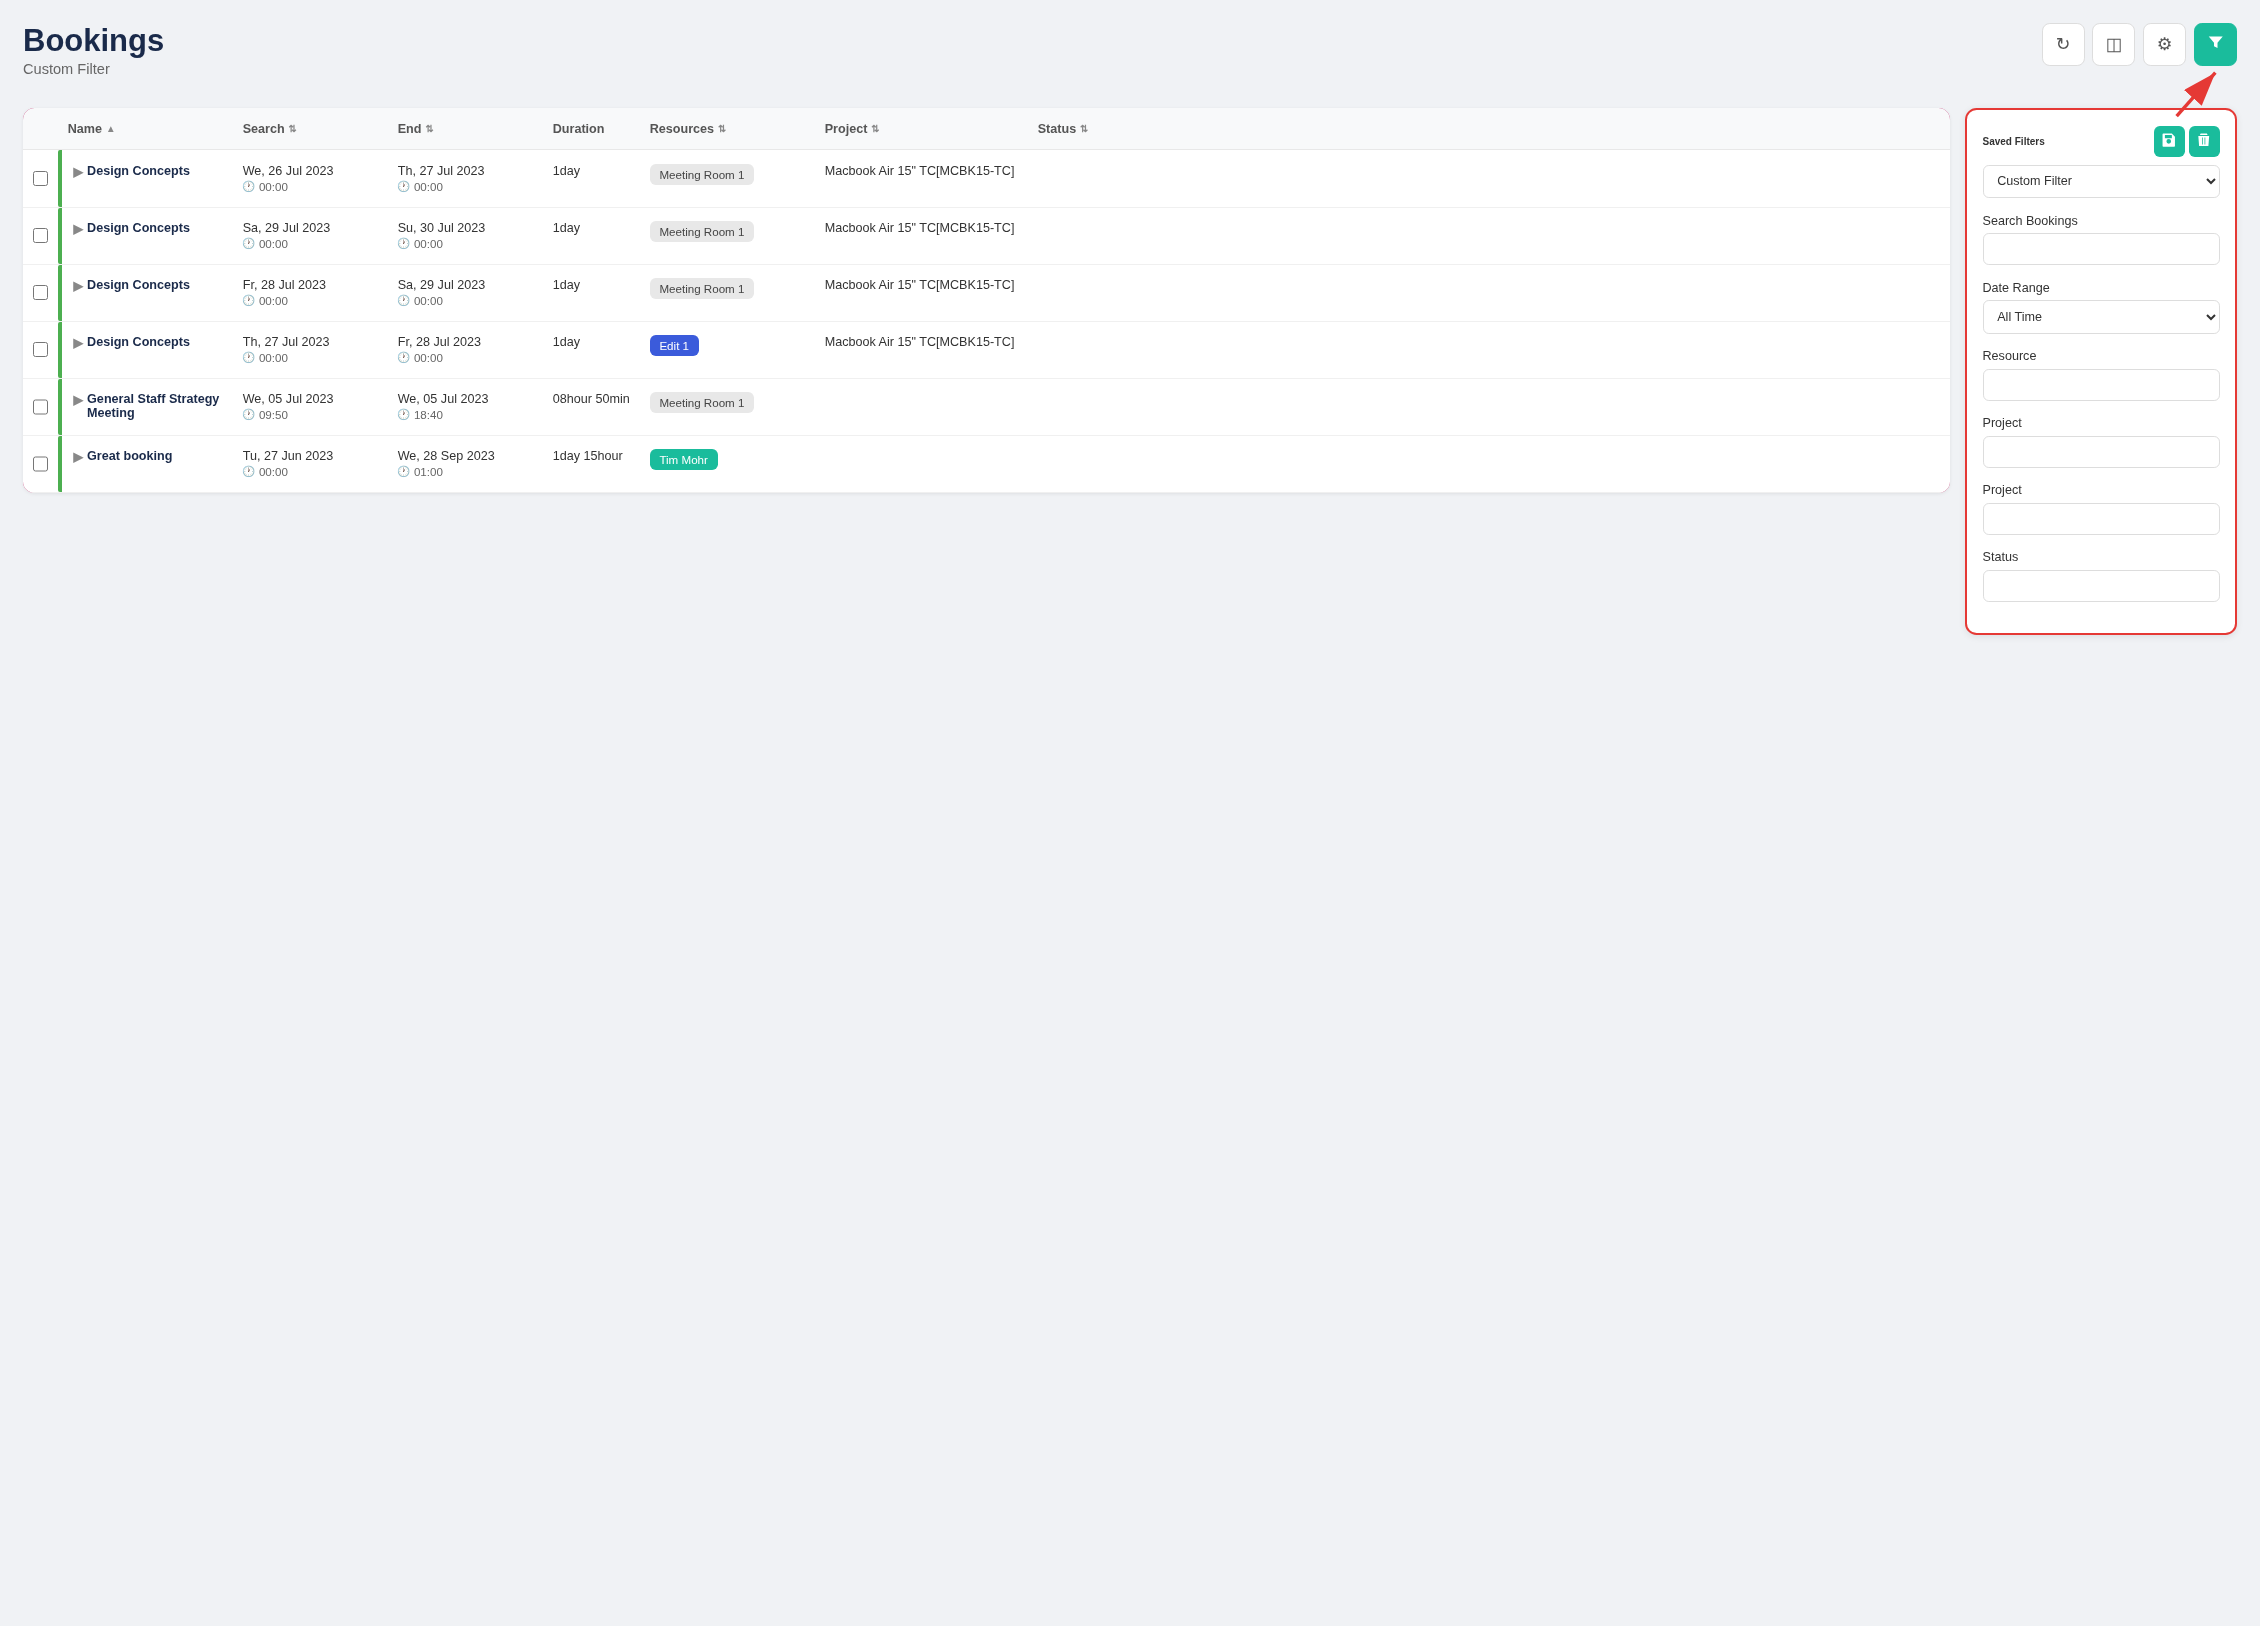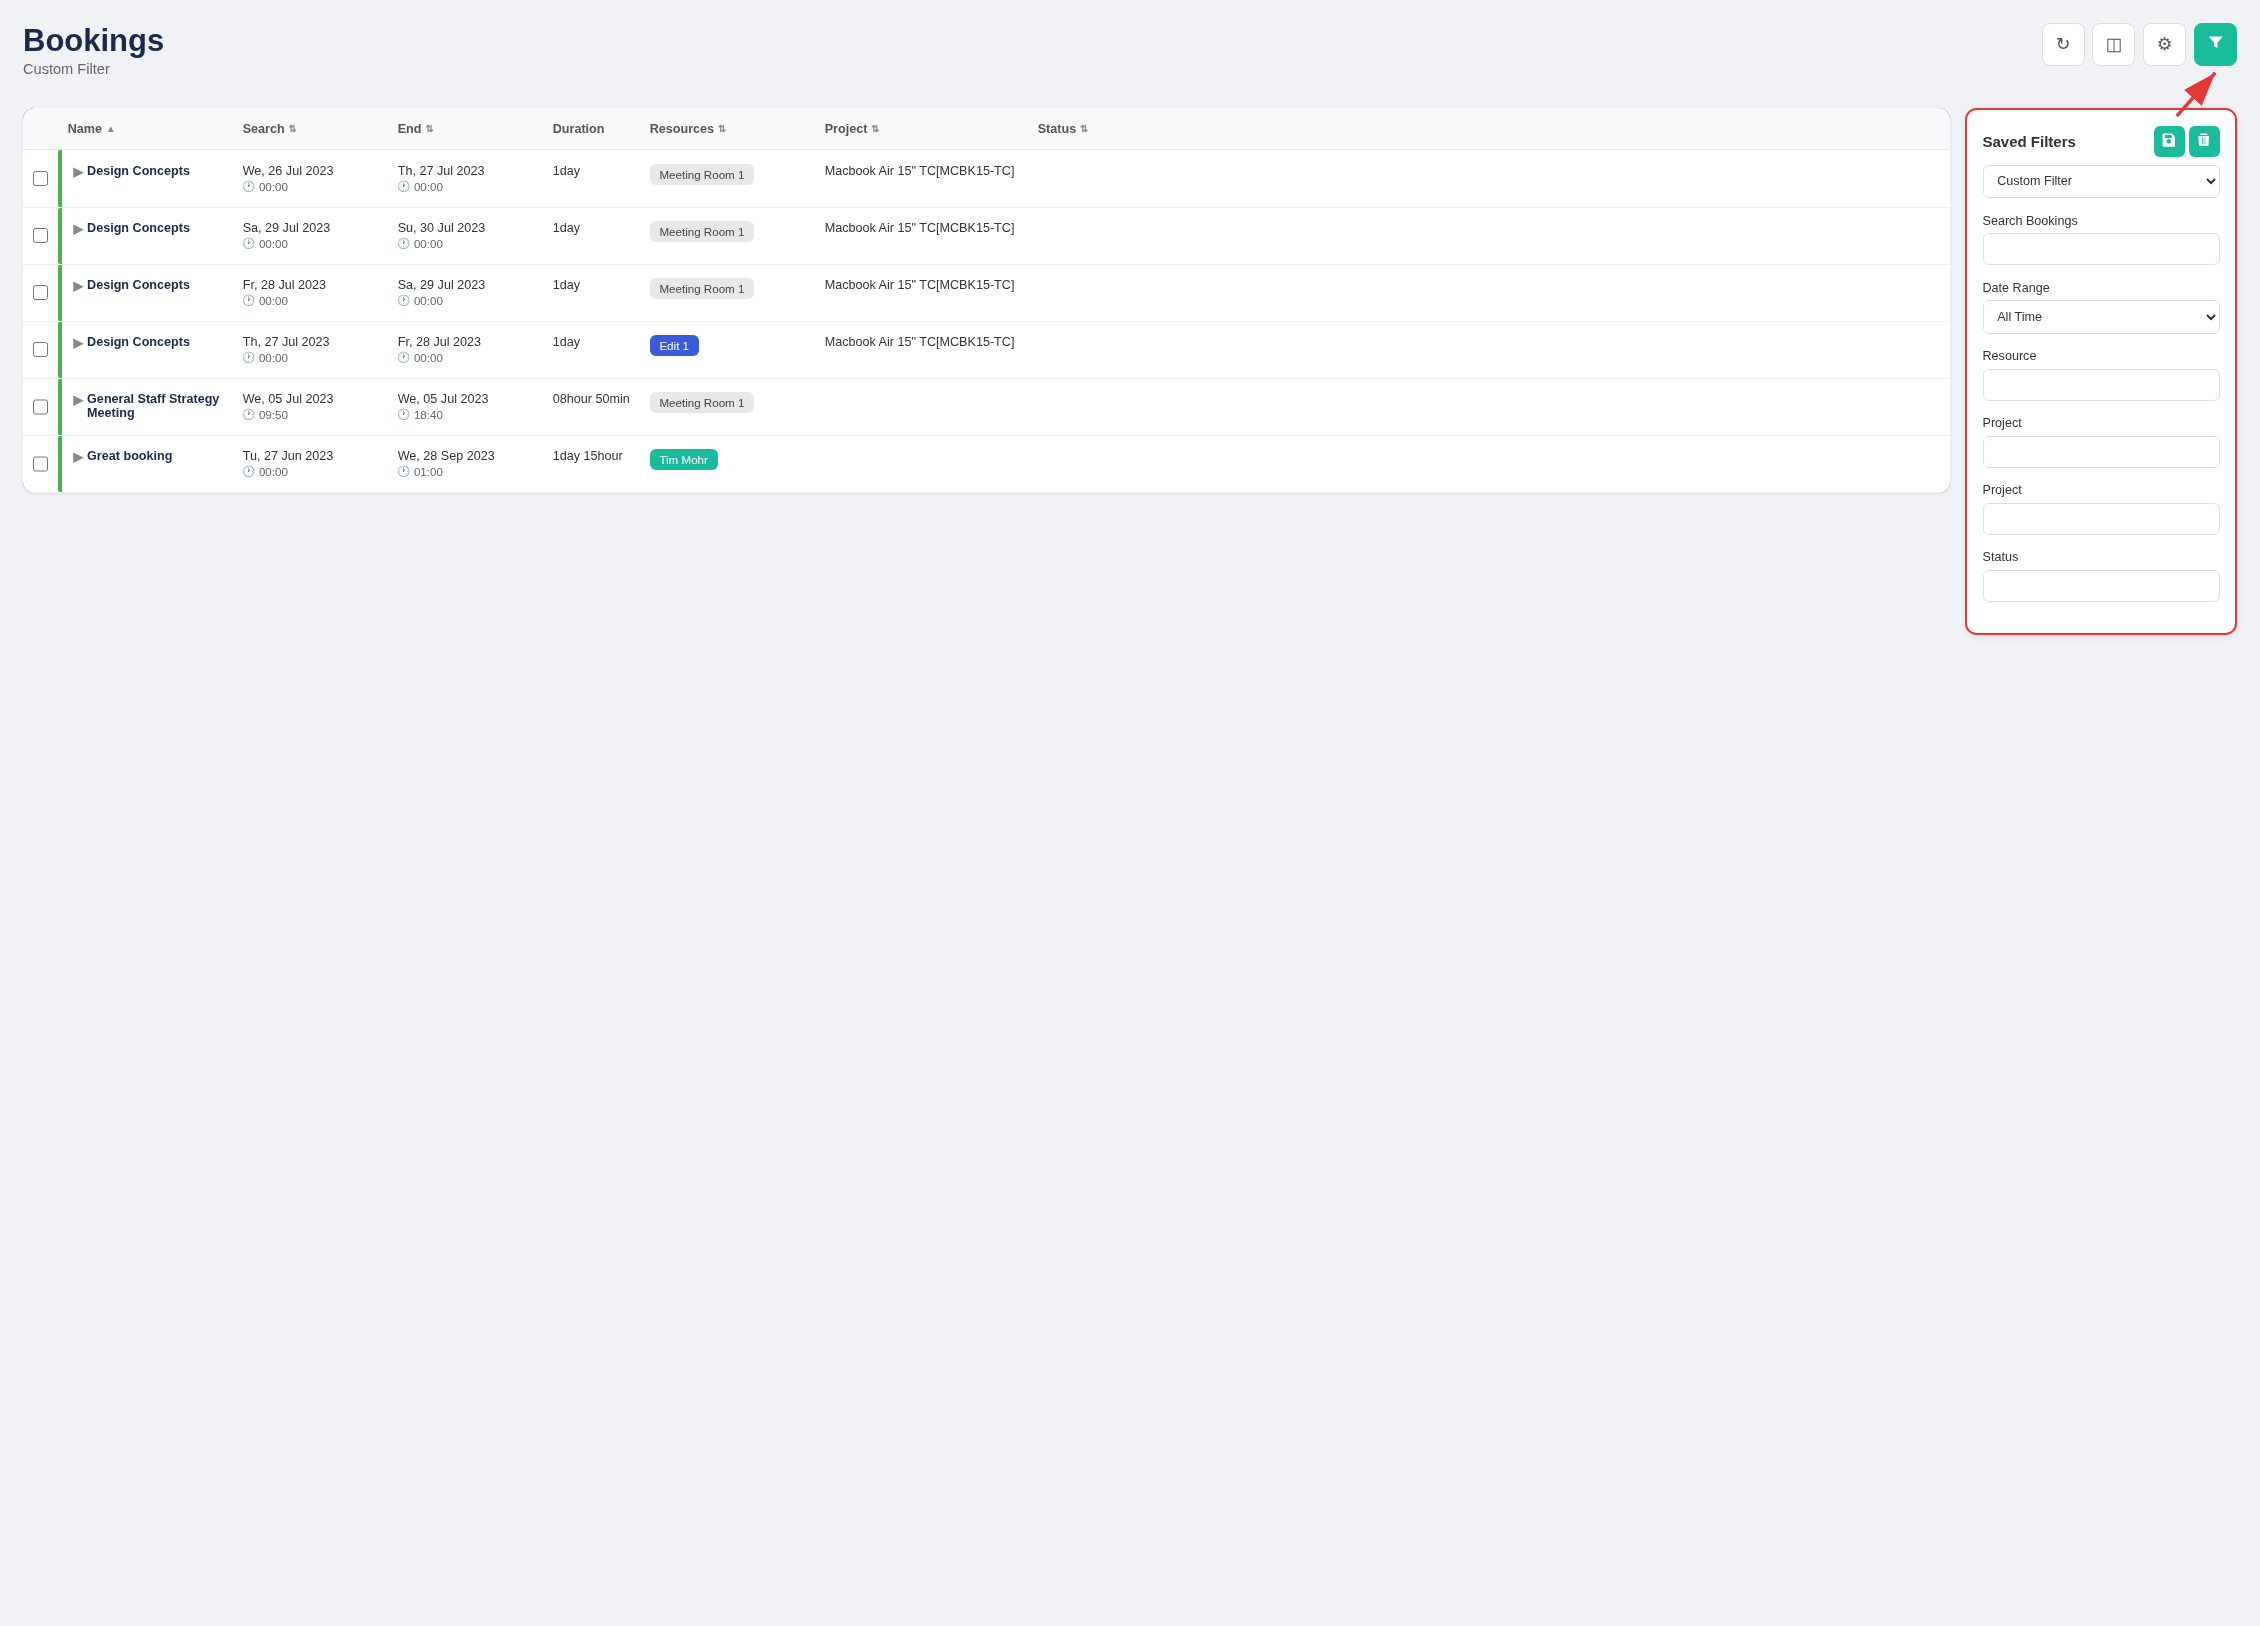--- a/index.html
+++ b/index.html
@@ -196,21 +196,21 @@
       color: #333;
       margin-bottom: 5.8px;
     }
     .saved-filters-row {
       display: flex;
       justify-content: space-between;
       align-items: center;
       margin-bottom: 7.8px;
     }
     .saved-filters-title {
-      font-size: 15px;
+      font-size: 10px;
       font-weight: 600;
       color: #333;
     }
     .saved-filter-btns {
       display: flex;
       gap: 3.9px;
     }
     .sf-btn {
       width: 31px;
       height: 31px;

